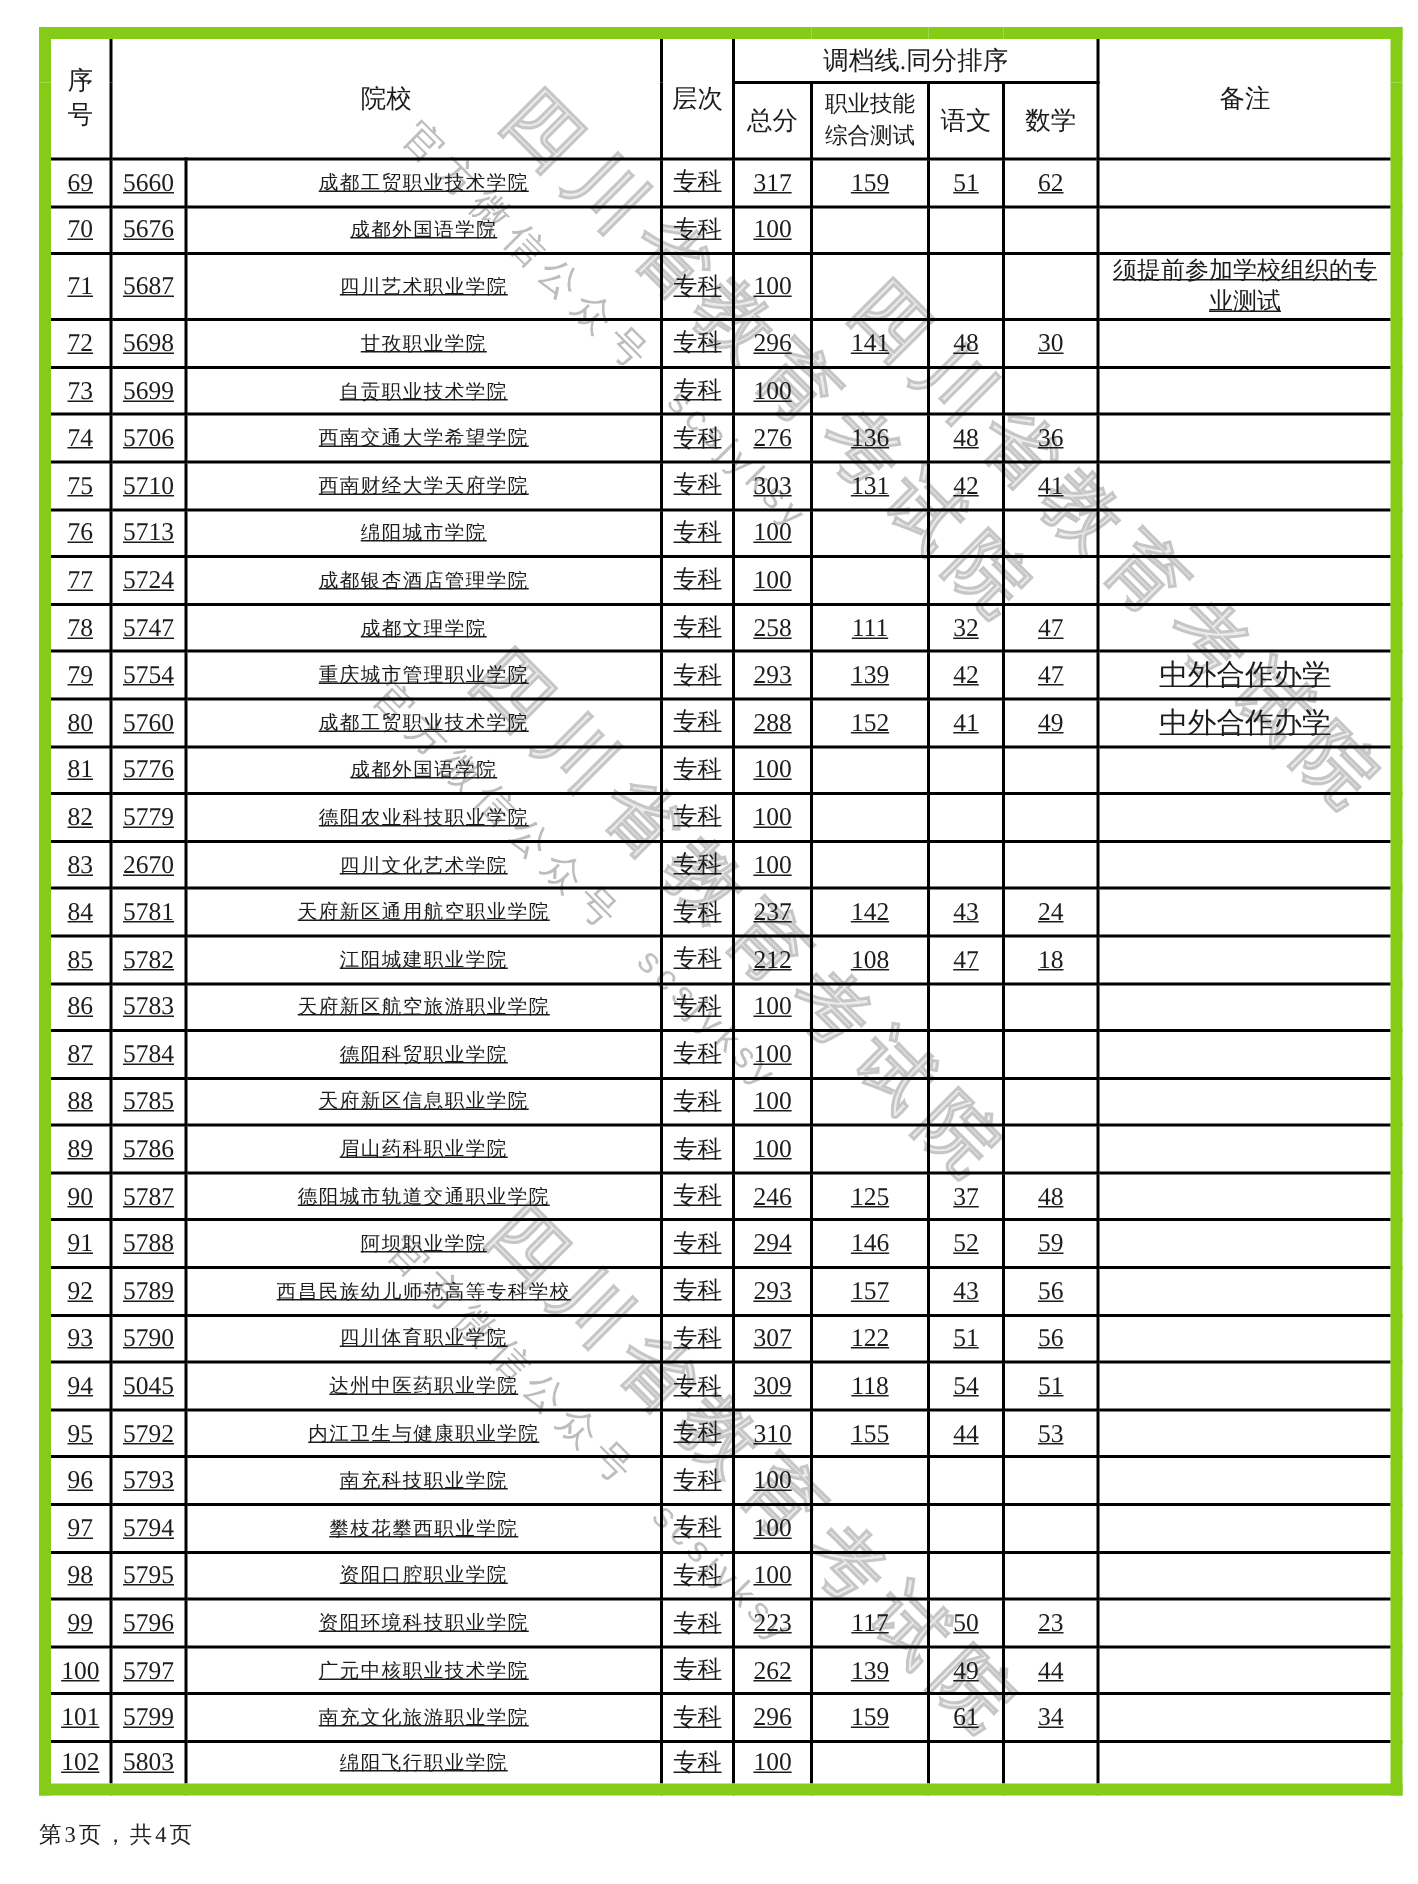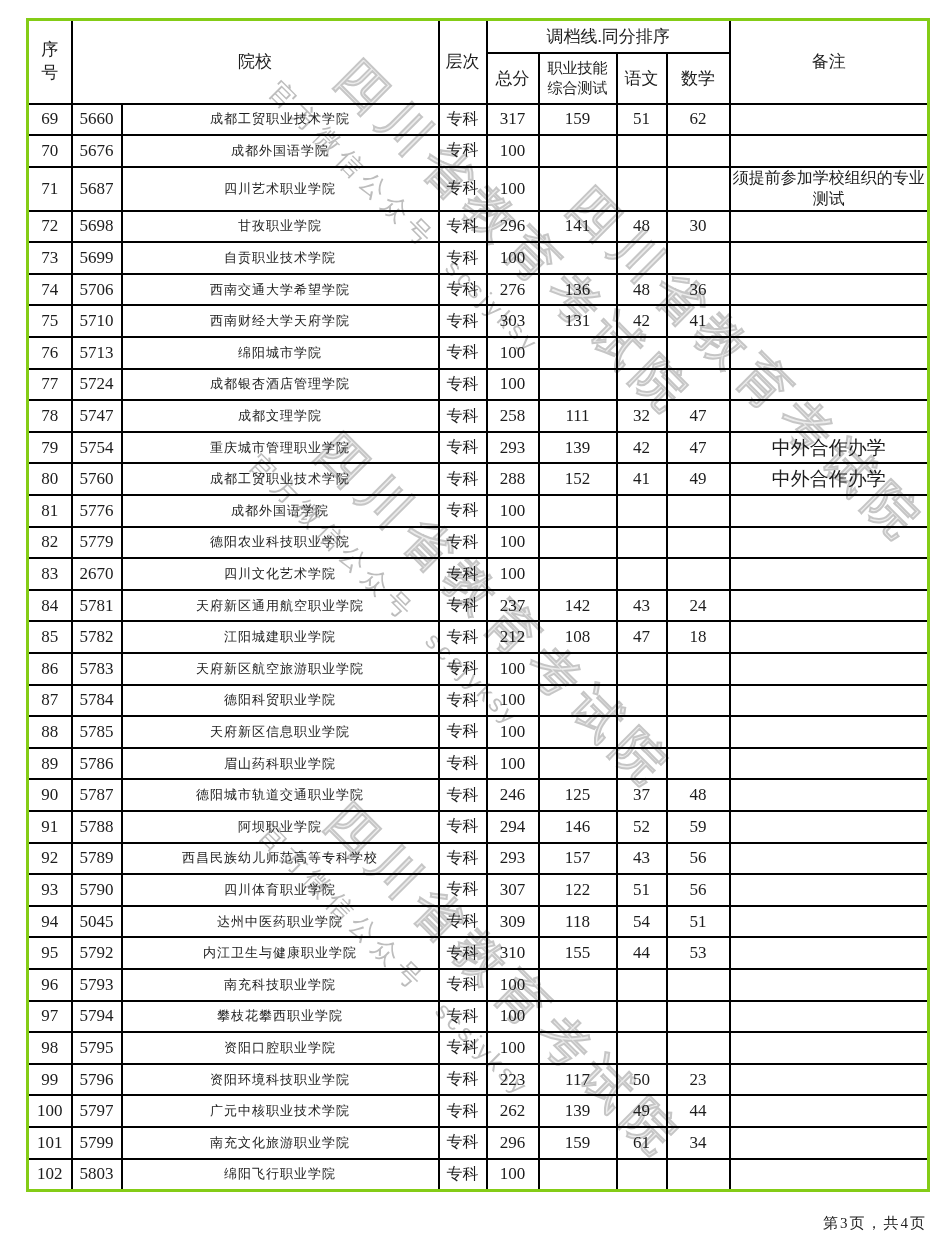--- a/index.html
+++ b/index.html
@@ -43,47 +43,47 @@
     letter-spacing:4px;
     color:#c0c0c0;
   }
 
   
   table.score {
     position:absolute; left:26px; top:18px; z-index:1;
     width:901px;
     border-collapse:collapse;
     table-layout:fixed;
-    border:3px solid #84cc16;
+    border:8px solid #84cc16;
     background:transparent;
   }
   table.score th, table.score td {
     border:2px solid #000;
     text-align:center;
     vertical-align:middle;
     font-weight:normal;
     padding:0 2px;
     overflow:hidden;
   }
   tr.h1 { height:33px; }
   tr.h2 { height:51px; }
-  tbody tr { height:31.6px; }
+  tbody tr { height:31.6px;text-decoration:underline; }
   th { font-size:17px; }
   .narrow2 { width:1.2em; margin:0 auto; line-height:1.35; word-break:break-all; }
   .skillwrap { width:4.3em; margin:0 auto; line-height:1.35; word-break:break-all; font-size:15px; }
   td.c-no, td.c-code, td.c-total, td.c-skill, td.c-cn, td.c-math { font-size:17px; }
   td.c-name { font-size:13px; letter-spacing:1px; }
   td.c-level { font-size:16px; }
   td.c-remark { font-size:19px; }
   td.c-remark.small { font-size:16px; letter-spacing:0;margin-left:36px; }
 
   
   .footer {
     position:absolute; left:26px; top:1214px; width:901px; z-index:1;
-    text-align:right;
+    text-align:left;
     font-size:15px;
     letter-spacing:2px;
     color:#222;
   }
 </style>
 </head>
 <body>
 
 <div class="page">
 

